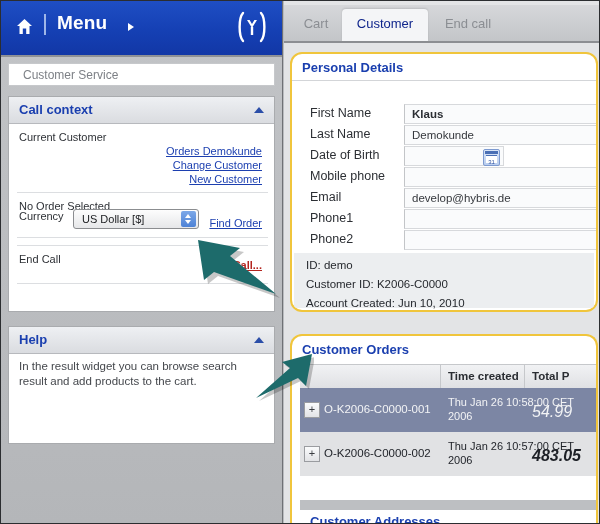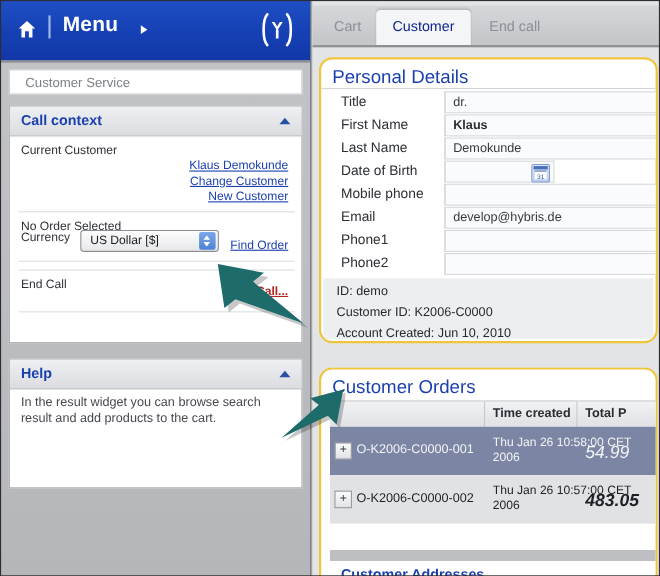--- a/index.html
+++ b/index.html
@@ -176,21 +176,21 @@
     border:2px solid #f0c53c;
     border-radius:12px;
     box-sizing:border-box;
     overflow:hidden;
   }
   #personal-details-card { top:52px; height:260px; }
   #orders-card { top:334px; height:190px; border-bottom:none; border-bottom-left-radius:0; border-bottom-right-radius:0;}
 
   .card-title {
     position:absolute; left:10px; top:6px;
-    font-size:17px; font-weight:normal; color:#1a3faf;
+    font-size:13px; font-weight:bold; color:#1a3faf;
   }
   .title-rule {
     position:absolute; left:0; width:100%; height:1px; background:#d3d5d8;
   }
 
   .form-row { position:absolute; left:0; width:100%; height:21px; }
   .form-label {
     position:absolute; left:18px; top:2px;
     font-size:12.5px; color:#2c2f34;
   }
@@ -336,21 +336,21 @@
 
     <div class="panel" id="call-context-panel">
       <div class="panel-head">
         <div class="panel-title">Call context</div>
         <div class="panel-collapse"></div>
       </div>
 
       <div class="ctx-row" style="top:34px;">
         <div class="ctx-label">Current Customer</div>
       </div>
-      <div class="ctx-link" style="top:48px;">Klaus Demokunde</div>
+      <div class="ctx-link" style="top:48px;">Orders Demokunde</div>
       <div class="ctx-link" style="top:62px;">Change Customer</div>
       <div class="ctx-link" style="top:76px;">New Customer</div>
 
       <div class="hr-line" style="top:95px;"></div>
 
       <div class="ctx-row" style="top:103px;">
         <div class="ctx-label">No Order Selected</div>
       </div>
       <div class="ctx-link" style="top:120px;">Find Order</div>
 
@@ -395,26 +395,20 @@
     <div id="tabstrip">
       <div class="tab" id="tab-cart">Cart</div>
       <div class="tab active" id="tab-customer">Customer</div>
       <div class="tab" id="tab-endcall">End call</div>
     </div>
 
     <div class="content-card" id="personal-details-card">
       <div class="card-title">Personal Details</div>
       <div class="title-rule" style="top:26px;"></div>
 
-      <div class="form-row" style="top:29px;">
-        <div class="form-label">Title</div>
-        <div class="form-input">
-          <div class="form-input-text">dr.</div>
-        </div>
-      </div>
 
       <div class="form-row" style="top:50px;">
         <div class="form-label">First Name</div>
         <div class="form-input">
           <div class="form-input-text bold">Klaus</div>
         </div>
       </div>
 
       <div class="form-row" style="top:71px;">
         <div class="form-label">Last Name</div>

